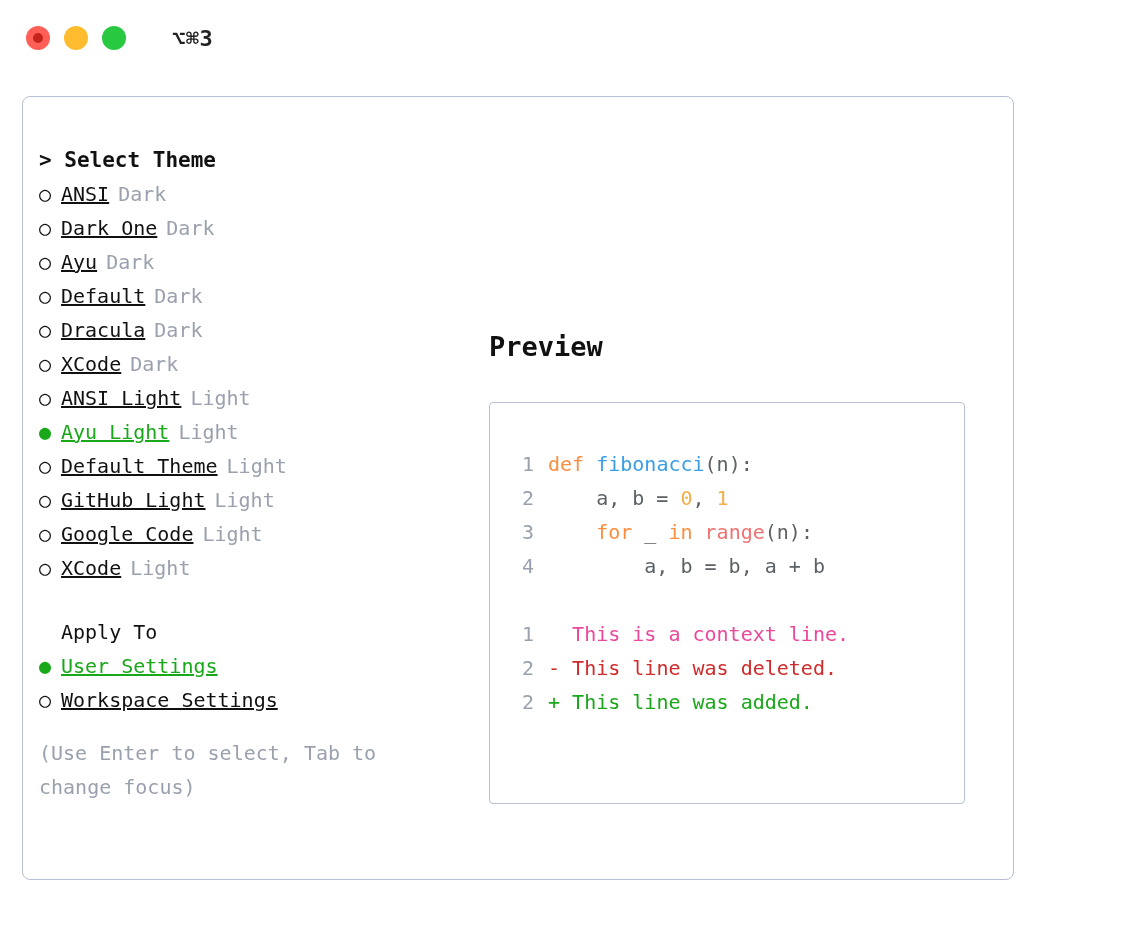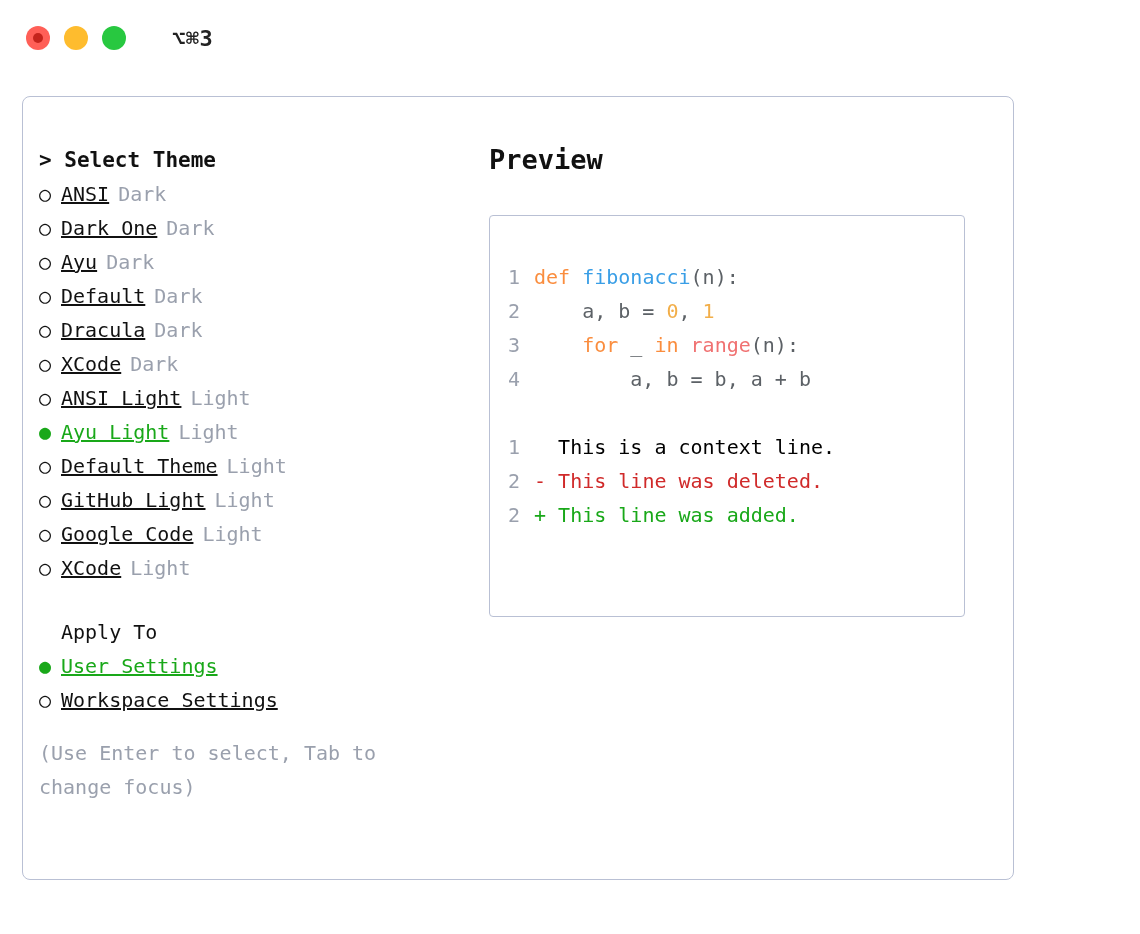--- a/index.html
+++ b/index.html
@@ -53,20 +53,21 @@
     top: 96px;
     width: 992px;
     height: 784px;
     border: 1px solid #b9c0d4;
     border-radius: 8px;
     box-sizing: border-box;
   }
   .cols {
     display: flex;
     padding: 46px 0 0 16px;
+    align-items: flex-end;
   }
   .left-col { width: 450px; }
   .right-col { width: 500px; }
 
   .heading {
     font-size: 21px;
     font-weight: bold;
     color: #111111;
     line-height: 34px;
     white-space: pre;
@@ -114,42 +115,42 @@
     color: #111111;
     line-height: 34px;
   }
   .preview-box {
     margin-top: 38px;
     width: 476px;
     height: 402px;
     border: 1px solid #b9c0d4;
     border-radius: 4px;
     box-sizing: border-box;
-    padding: 44px 0 0 4px;
+    padding: 44px 0 0 18px;
     background: #ffffff;
   }
   .code-line {
     font-size: 20px;
     line-height: 34px;
     white-space: pre;
   }
   .ln {
     display: inline-block;
     width: 26px;
     text-align: right;
     color: #9aa0ad;
     margin-right: 14px;
   }
   .kw   { color: #fa8d3e; }
   .fn   { color: #399ee6; }
   .num  { color: #f2ae49; }
   .plain{ color: #5c6166; }
   .built{ color: #f07171; }
   .blank-line { height: 34px; }
-  .diff-ctx { color: #000000; }
+  .diff-ctx { color: #ec4899; }
   .diff-del { color: #d02a2a; }
   .diff-add { color: #19a819; }
 </style>
 </head>
 <body>
 
 <div class="window">
 
   <div class="titlebar">
     <div class="dots">

